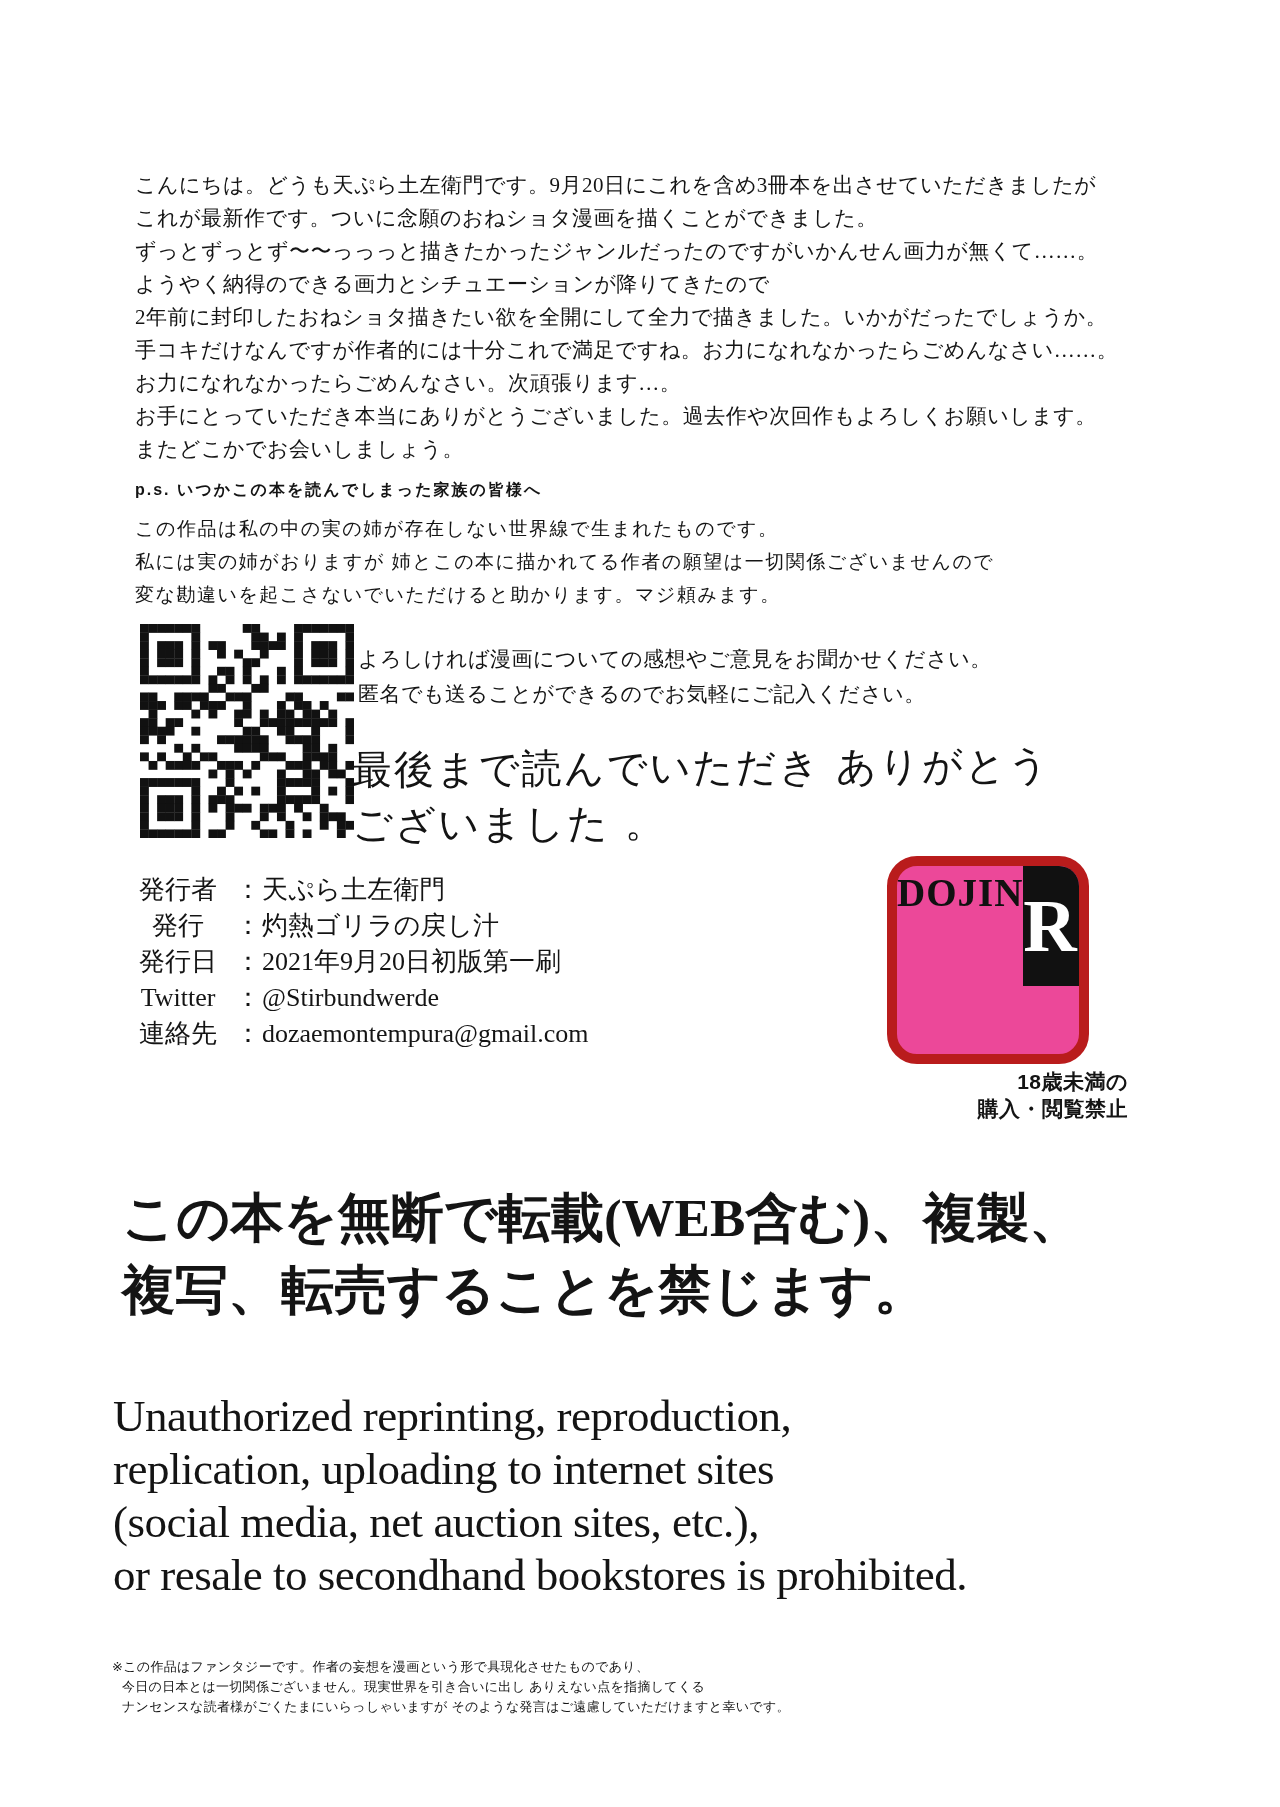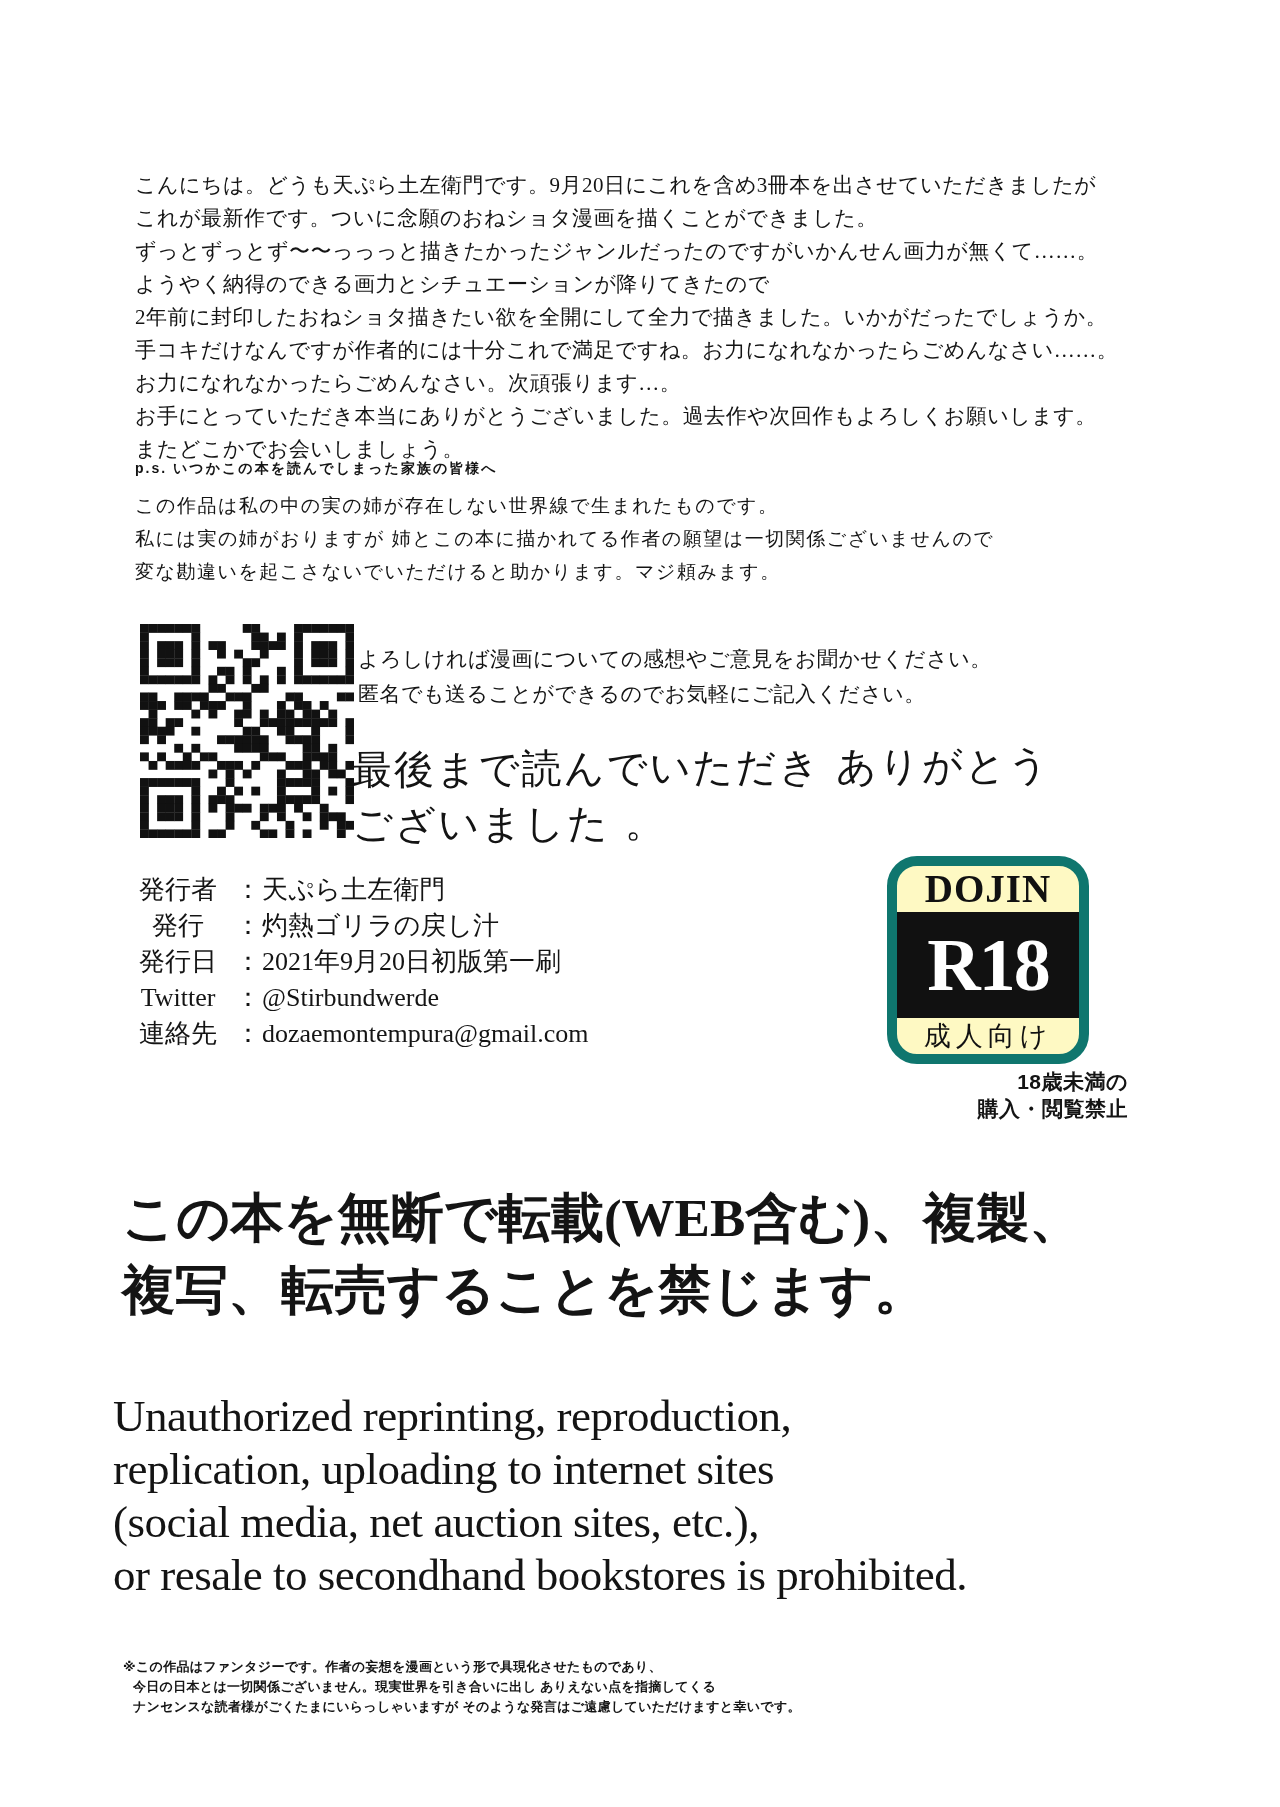--- a/index.html
+++ b/index.html
@@ -10,21 +10,21 @@
   .serif{font-family:"Liberation Serif","DejaVu Serif",serif;}
   .sans{font-family:"Liberation Sans","DejaVu Sans",sans-serif;}
 
   .afterword{
     position:absolute;left:135px;top:137px;width:1010px;
     font-size:21px;line-height:33px;letter-spacing:0.5px;margin-top:32px;
   }
   .ps-section{position:absolute;left:135px;top:460px;width:980px;}
   .ps-heading{
     font-family:"Liberation Sans","DejaVu Sans",sans-serif;
-    font-weight:700;font-size:14px;letter-spacing:2px;margin-bottom:11px;
+    font-weight:700;font-size:16px;letter-spacing:2px;margin-bottom:11px;margin-top:20px;
   }
   .ps-line{
     font-family:"Liberation Sans","DejaVu Sans",sans-serif;
     font-size:19px;line-height:33px;letter-spacing:1.5px;
   }
 
   .qr-box{position:absolute;left:140px;top:624px;width:214px;height:214px;}
   .qr-box svg{display:block;}
 
   .feedback-text{
@@ -37,22 +37,22 @@
     font-size:40px;letter-spacing:2px;font-weight:500;
     transform:rotate(-0.4deg);
   }
 
   .colophon{position:absolute;left:122px;top:872px;font-size:26px;line-height:36px;}
   .colophon-label{display:inline-block;width:112px;text-align:center;}
   .colophon-sep{display:inline-block;width:28px;text-align:center;}
 
   .rating-badge{
     position:absolute;left:887px;top:856px;width:202px;height:208px;
-    box-sizing:border-box;border:10px solid #0f766e;border-radius:30px;
-    background:#fef9c3;display:flex;flex-direction:column;overflow:hidden;
+    box-sizing:border-box;border:10px solid #b91c1c;border-radius:30px;
+    background:#ec4899;display:flex;flex-direction:row;overflow:hidden;
   }
   .badge-top{
     height:52px;display:flex;align-items:center;justify-content:center;
     font-weight:700;font-size:39px;letter-spacing:1px;color:#111;
   }
   .badge-mid{
     height:120px;background:#111;color:#fff;display:flex;align-items:center;justify-content:center;
     font-weight:700;font-size:74px;letter-spacing:-2px;line-height:1;
   }
   .badge-bottom{
@@ -67,21 +67,21 @@
   .prohibition-jp{
     position:absolute;left:122px;top:1182px;width:1100px;
     font-weight:700;font-size:53px;line-height:72px;letter-spacing:0;
   }
   .prohibition-en{
     position:absolute;left:113px;top:1390px;width:1100px;
     font-size:45px;line-height:53px;letter-spacing:-0.5px;
   }
   .disclaimer{
     position:absolute;left:112px;top:1657px;width:1050px;
-    font-weight:700;font-size:13px;line-height:20px;letter-spacing:0.3px;margin-left:11px;
+    font-weight:400;font-size:13px;line-height:20px;letter-spacing:0.3px;
   }
   .disclaimer .d-line:nth-child(2),
   .disclaimer .d-line:nth-child(3){padding-left:10px;}
 </style>
 </head>
 <body>
 
 <div class="afterword serif">
   <div class="a-line">こんにちは。どうも天ぷら土左衛門です。9月20日にこれを含め3冊本を出させていただきましたが</div>
   <div class="a-line">これが最新作です。ついに念願のおねショタ漫画を描くことができました。</div>

